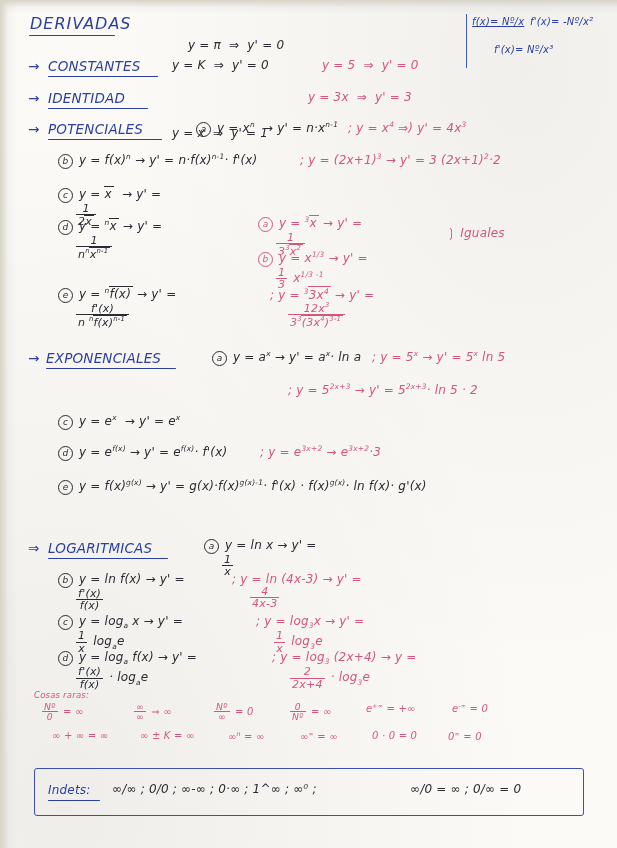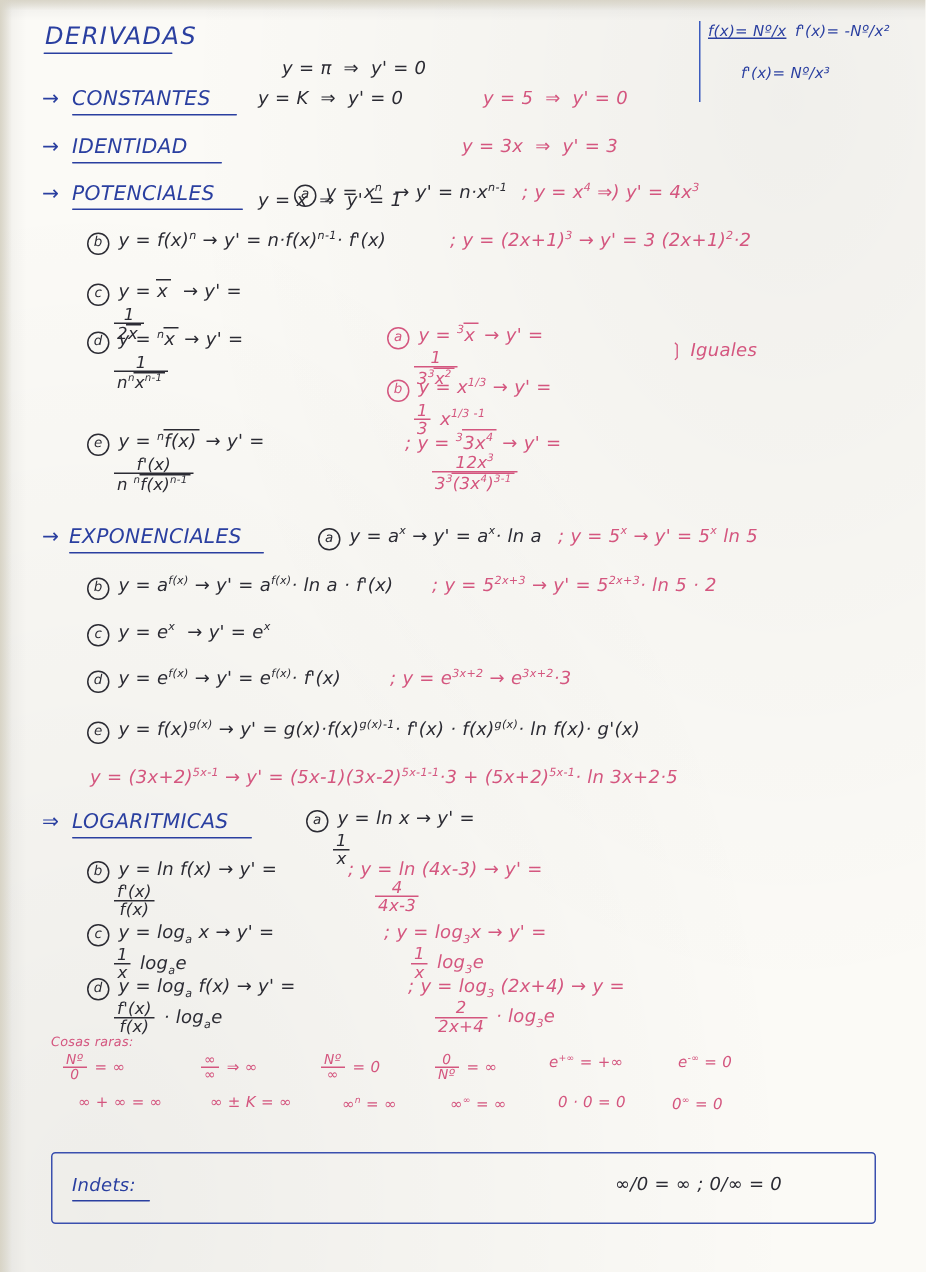--- a/index.html
+++ b/index.html
@@ -154,30 +154,28 @@
     <span class="frac"><span class="num">12x<sup>3</sup></span><span class="den">3<sup>3</sup><span class="sqrt">(3x<sup>4</sup>)<sup>3-1</sup></span></span></span>
   </div>
 
   <div class="ln blue lg it" style="left:28px;top:350px;">→</div>
   <div class="ln blue lg it" style="left:46px;top:350px;">EXPONENCIALES</div>
   <div class="underline-blue" style="left:46px;top:368px;width:130px;"></div>
 
   <div class="ln dark md it" style="left:212px;top:349px;"><span class="circ">a</span> y = a<sup>x</sup> → y' = a<sup>x</sup>· ln a</div>
   <div class="ln pink md it" style="left:372px;top:349px;">; y = 5<sup>x</sup> → y' = 5<sup>x</sup> ln 5</div>
 
-  <div class="ln dark md it" style="left:58px;top:382px;"><span class="circ">b</span> y = a<sup>f(x)</sup> → y' = a<sup>f(x)</sup>· ln a · f'(x)</div>
   <div class="ln pink md it" style="left:288px;top:382px;">; y = 5<sup>2x+3</sup> → y' = 5<sup>2x+3</sup>· ln 5 · 2</div>
 
   <div class="ln dark md it" style="left:58px;top:413px;"><span class="circ">c</span> y = e<sup>x</sup>  → y' = e<sup>x</sup></div>
 
   <div class="ln dark md it" style="left:58px;top:444px;"><span class="circ">d</span> y = e<sup>f(x)</sup> → y' = e<sup>f(x)</sup>· f'(x)</div>
   <div class="ln pink md it" style="left:260px;top:444px;">; y = e<sup>3x+2</sup> → e<sup>3x+2</sup>·3</div>
 
   <div class="ln dark md it" style="left:58px;top:478px;"><span class="circ">e</span> y = f(x)<sup>g(x)</sup> → y' = g(x)·f(x)<sup>g(x)-1</sup>· f'(x) · f(x)<sup>g(x)</sup>· ln f(x)· g'(x)</div>
-  <div class="ln pink md it" style="left:60px;top:510px;">y = (3x+2)<sup>5x-1</sup> → y' = (5x-1)(3x-2)<sup>5x-1-1</sup>·3 + (5x+2)<sup>5x-1</sup>· ln 3x+2·5</div>
 
   <div class="ln blue lg it" style="left:28px;top:540px;">⇒</div>
   <div class="ln blue lg it" style="left:48px;top:540px;">LOGARITMICAS</div>
   <div class="underline-blue" style="left:48px;top:558px;width:120px;"></div>
 
   <div class="ln dark md it" style="left:204px;top:538px;"><span class="circ">a</span> y = ln x → y' =
     <span class="frac"><span class="num">1</span><span class="den">x</span></span>
   </div>
 
   <div class="ln dark md it" style="left:58px;top:572px;"><span class="circ">b</span> y = ln f(x) → y' =
@@ -213,15 +211,16 @@
   <div class="ln pink sm it" style="left:52px;top:730px;">∞ + ∞ = ∞</div>
   <div class="ln pink sm it" style="left:140px;top:730px;">∞ ± K = ∞</div>
   <div class="ln pink sm it" style="left:228px;top:730px;">∞<sup>n</sup> = ∞</div>
   <div class="ln pink sm it" style="left:300px;top:730px;">∞<sup>∞</sup> = ∞</div>
   <div class="ln pink sm it" style="left:372px;top:730px;">0 · 0 = 0</div>
   <div class="ln pink sm it" style="left:448px;top:730px;">0<sup>∞</sup> = 0</div>
 
   <div class="boxed" style="left:34px;top:768px;width:548px;height:46px;"></div>
   <div class="ln blue md it" style="left:48px;top:783px;">Indets:</div>
   <div class="underline-blue" style="left:48px;top:800px;width:52px;"></div>
+  <div class="ln dark md it" style="left:112px;top:782px;">∞/∞ ; 0/0 ; ∞-∞ ; 0·∞ ; 1^∞ ; ∞⁰ ;</div>
   <div class="ln dark md it" style="left:410px;top:782px;">∞/0 = ∞ ; 0/∞ = 0</div>
 
 </div>
 
 </body></html>

